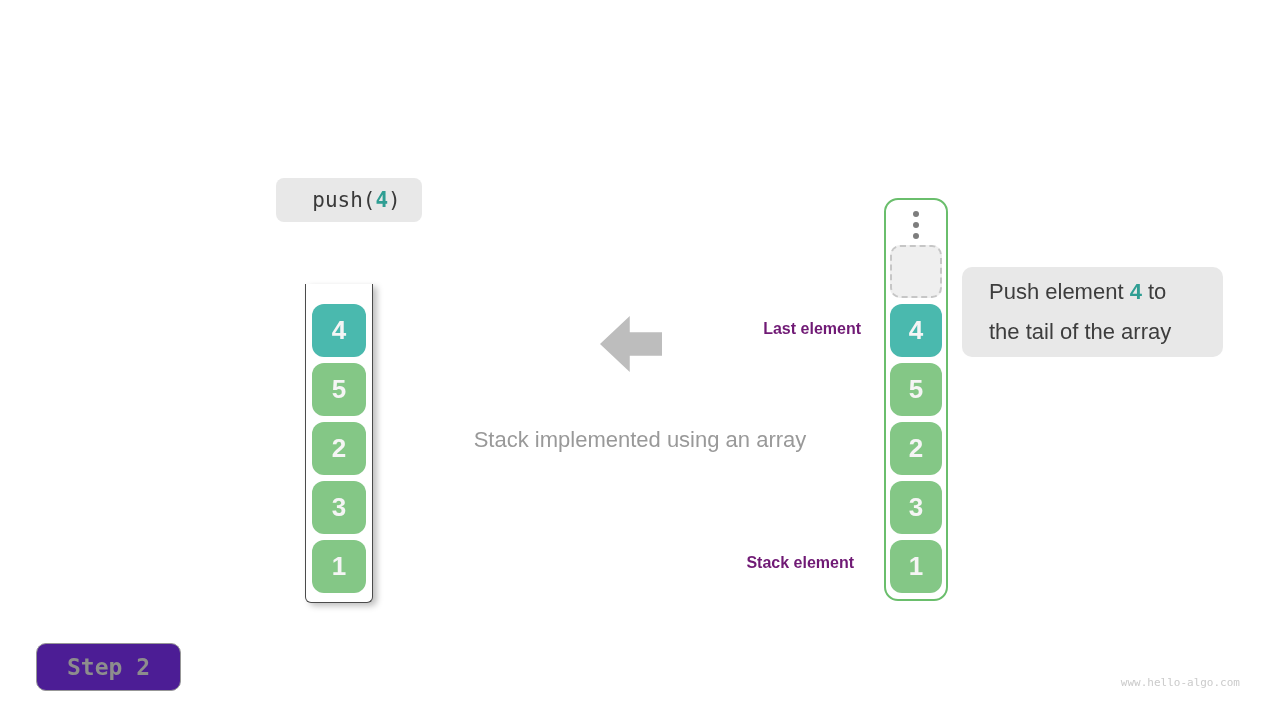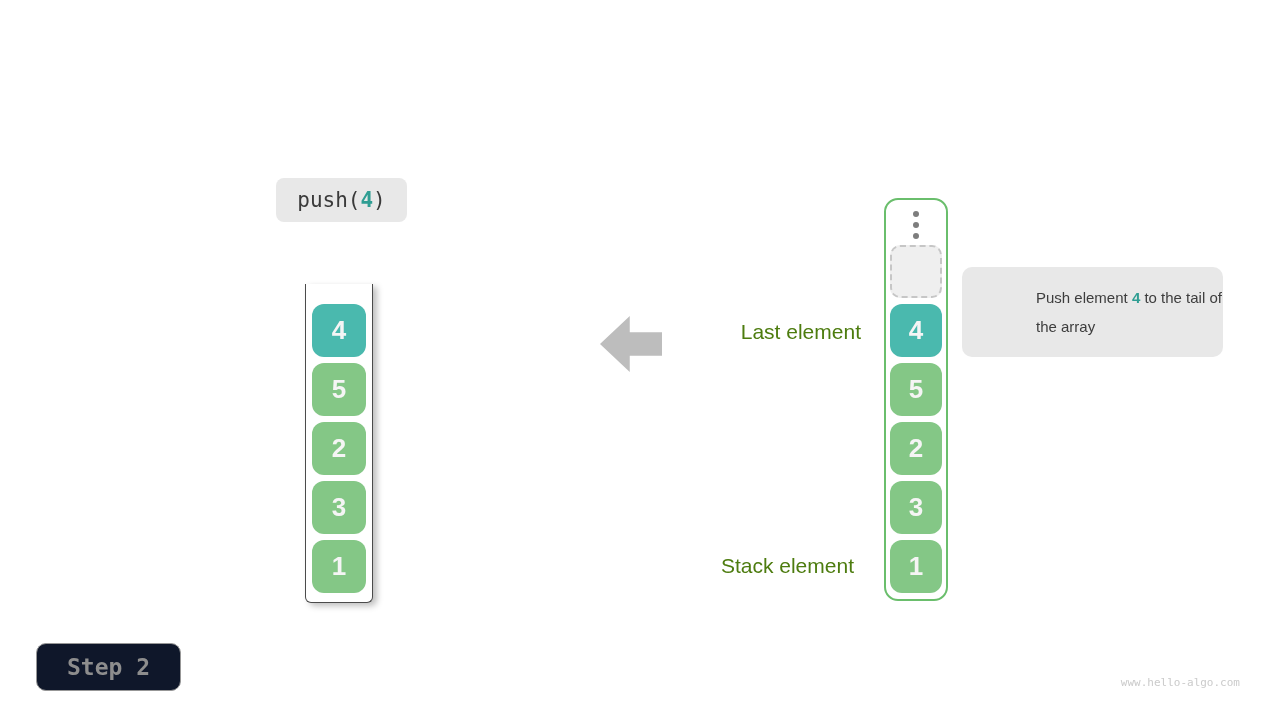--- a/index.html
+++ b/index.html
@@ -19,20 +19,21 @@
   .op-label {
     position: absolute;
     left: 276px; top: 178px;
     width: 131px; height: 44px;
     background: var(--label-bg, #e7e7e7);
     border-radius: 8px;
     display: flex; align-items: center; justify-content: center;
     font-family: "DejaVu Sans Mono", monospace;
     font-size: 21px;
     color: var(--dark-text, #3a3a3a);
+    padding-left: 15px;
   }
   .hl { color: var(--teal-text, #2f9e93); font-weight: bold; }
 
   
   .stack-plain {
     position: absolute;
     left: 305px; top: 284px;
     width: 68px; height: 319px;
     box-sizing: border-box;
     border-left: 1px solid #4b4b4b;
@@ -87,22 +88,22 @@
     position: absolute;
     left: 600px; top: 316px;
     width: 62px; height: 56px;
     background: var(--arrow-gray, #bdbdbd);
     clip-path: polygon(0 50%, 48% 0, 48% 29%, 100% 29%, 100% 71%, 48% 71%, 48% 100%);
   }
 
   
   .label-last, .label-first {
     position: absolute;
-    font-size: 21px; font-weight: normal;
-    color: #4d7c0f;
+    font-size: 16px; font-weight: bold;
+    color: #701a75;
     white-space: nowrap;
   }
   .label-last  { right: 419px; top: 320px; }
   .label-first { right: 426px; top: 554px; }
   .caption {
     position: absolute;
     left: 0; top: 427px; width: 1280px;
     text-align: center;
     font-size: 22px;
     color: var(--caption-gray, #999999);
@@ -114,34 +115,33 @@
     left: 962px; top: 267px;
     width: 261px; height: 90px;
     box-sizing: border-box;
     background: var(--label-bg, #e7e7e7);
     border-radius: 10px;
     display: flex; align-items: center;
     padding-left: 27px;
   }
   .bubble-text {
     width: 212px;
-    font-size: 15px; line-height: 29px;
+    font-size: 22px; line-height: 40px;
     color: #3d3d3d;
-    margin-left: 47px;
   }
 
   
   .step-badge {
     position: absolute;
     left: 36px; top: 643px;
     width: 145px; height: 48px;
     box-sizing: border-box;
     border: 1.5px solid #979797;
     border-radius: 10px;
-    background: #0f172a;
+    background: #4c1d95;
     display: flex; align-items: center; justify-content: center;
     font-family: "DejaVu Sans Mono", monospace;
     font-size: 23px; font-weight: 600;
     color: var(--step-text, #8d8d8d);
   }
 
   
   .watermark {
     position: absolute;
     right: 40px; top: 676px;
@@ -166,20 +166,21 @@
     <div class="cell" data-variant="green">5</div>
     <div class="cell" data-variant="green">2</div>
     <div class="cell" data-variant="green">3</div>
     <div class="cell" data-variant="green">1</div>
   </div>
 
   <div class="arrow-left"></div>
 
   <div class="label-last">Last element</div>
 
+  <div class="caption">Stack implemented using an array</div>
 
   <div class="label-first">Stack element</div>
 
   <div class="stack-annotated">
     <div class="dots">
         <i></i>
         <i></i>
         <i></i>
       </div>
     <div class="slot"></div>

